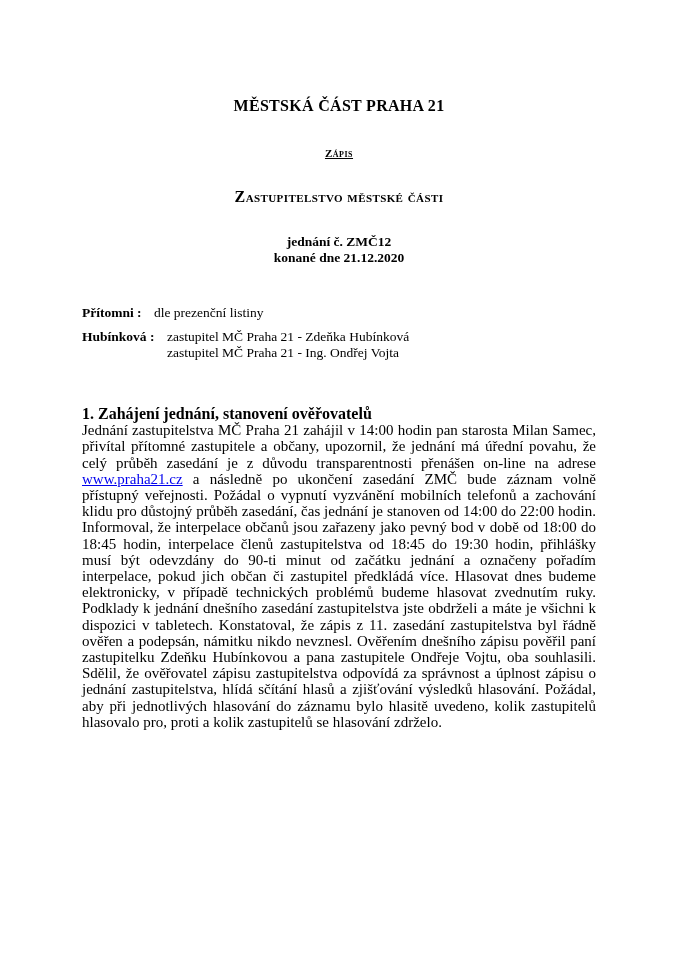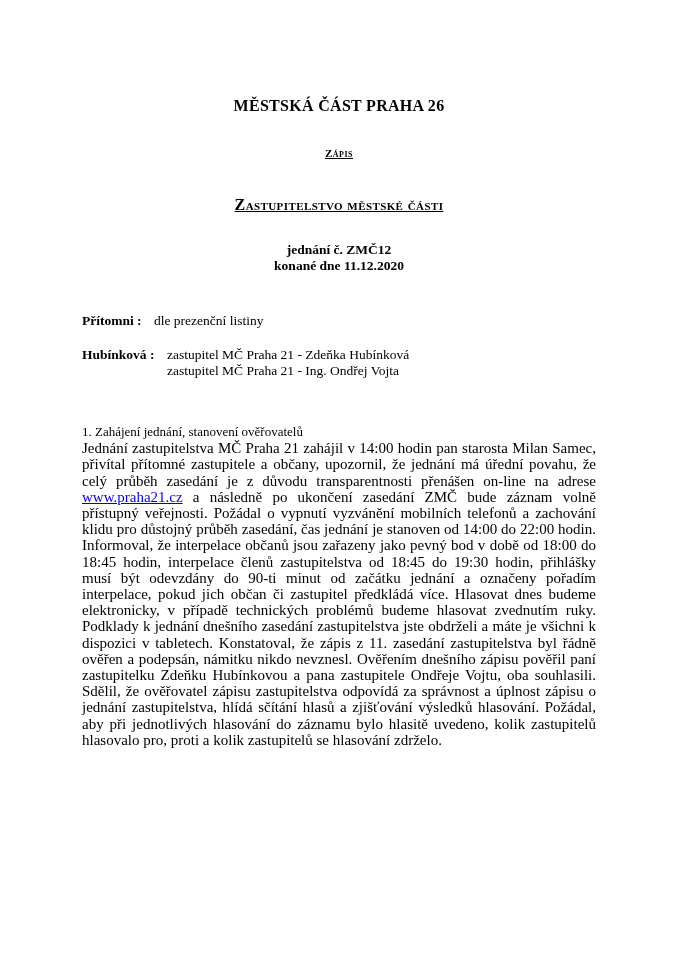--- a/index.html
+++ b/index.html
@@ -26,81 +26,80 @@
   }
   .doc-type-line { margin-top: 27px; line-height: 19px; }
   .doc-type {
     font-size: 11px;
     font-weight: bold;
     font-variant: small-caps;
     text-decoration: underline;
     letter-spacing: 0.5px;
   }
   .council-line {
-    margin-top: 32px;
+    margin-top: 24px;
     font-size: 16px;
     line-height: 19px;
     font-weight: bold;
     font-variant: small-caps;
     letter-spacing: 0.4px;
-    text-decoration: underline;
   }
   .meeting-info {
     margin-top: 28px;
     font-size: 13.5px;
     line-height: 16px;
     font-weight: bold;
   }
   
   .attendance {
     margin-top: 39px;
     font-size: 13.5px;
     line-height: 16px;
   }
   .att-row { display: flex; align-items: flex-start; }
-  .att-row.present { margin-bottom: 18px; justify-content: flex-end; }
+  .att-row.present { margin-bottom: 8px; justify-content: flex-end; }
   .att-label { font-weight: bold; flex: 0 0 auto; }
   .present .att-label { width: 72px; }
   .verifier .att-label { width: 85px; }
   .att-value { flex: 1 1 auto; }
   
   .content { margin-top: 45px; }
   .section-heading {
-    font-size: 13px;
+    font-size: 16px;
     line-height: 16.2px;
-    font-weight: normal;
+    font-weight: bold;
   }
   .paragraph {
     font-size: 15px;
     line-height: 16.2px;
     text-align: justify;
   }
   .hyperlink {
     color: var(--link-color);
     text-decoration: underline;
     cursor: pointer;
   }
 </style>
 </head>
 <body>
 
 <div class="page">
 
   <header class="doc-header">
-    <div class="doc-title">MĚSTSKÁ ČÁST PRAHA 26</div>
+    <div class="doc-title">MĚSTSKÁ ČÁST PRAHA 21</div>
 
     <div class="doc-type-line">
       <span class="doc-type">Zápis</span>
     </div>
 
     <div class="council-line">Zastupitelstvo městské části</div>
 
     <div class="meeting-info">
       <div>jednání č. ZMČ12</div>
-      <div>konané dne 11.12.2020</div>
+      <div>konané dne 21.12.2020</div>
     </div>
   </header>
 
   <section class="attendance">
     <div class="att-row present">
       <span class="att-label">Přítomni :</span>
       <span class="att-value">dle prezenční listiny</span>
     </div>
 
     <div class="att-row verifier">

